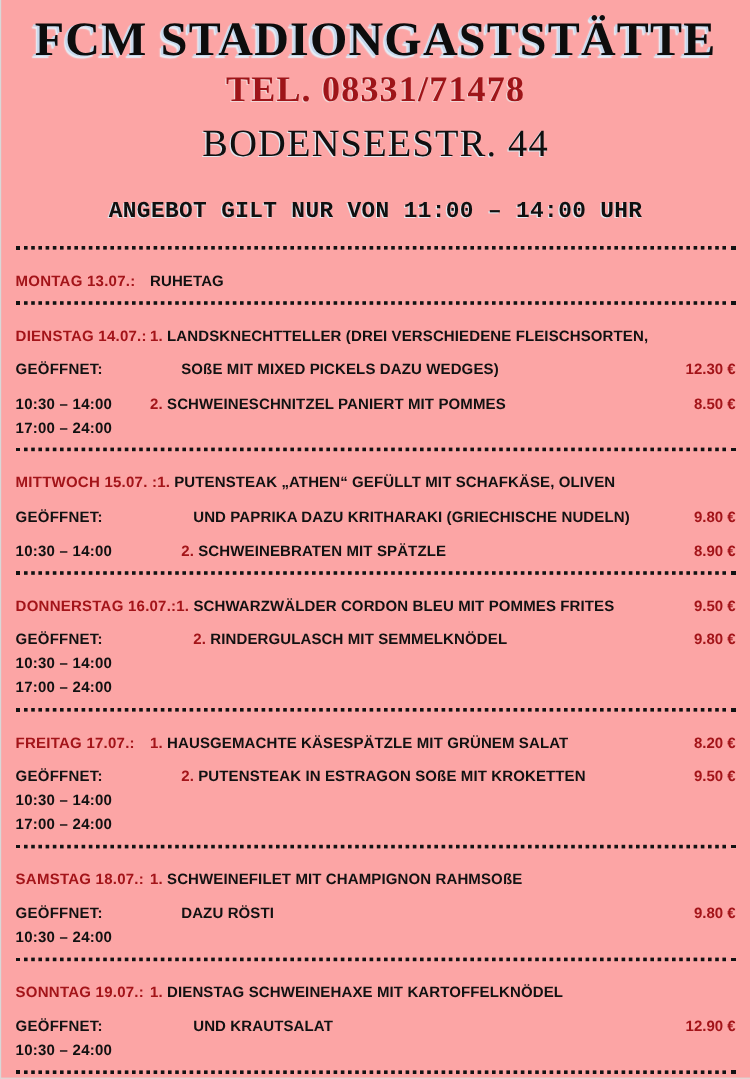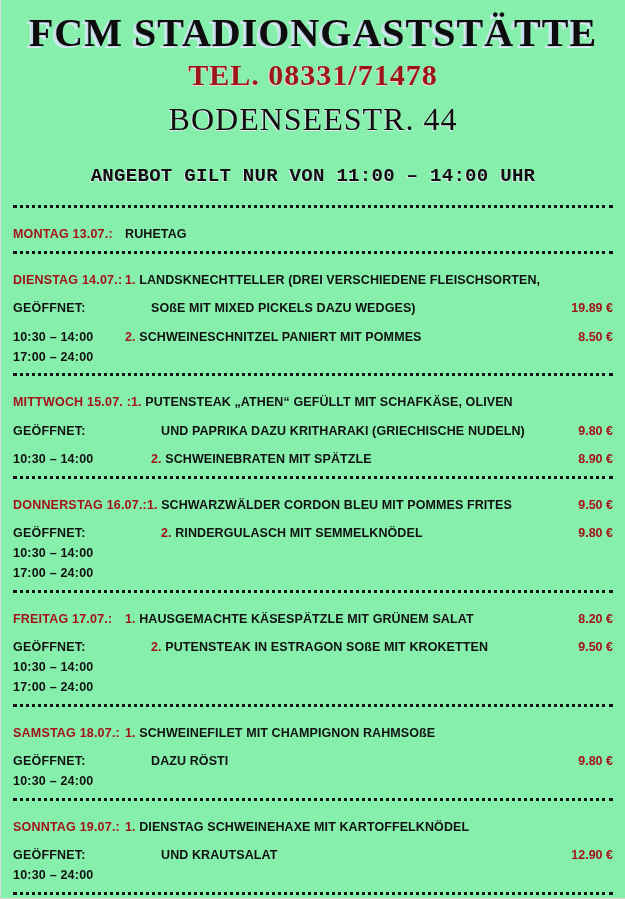--- a/index.html
+++ b/index.html
@@ -13,21 +13,21 @@
     font-family: "Liberation Serif", serif;
     overflow: hidden;
     position: relative;
   }
 
   .page {
     position: relative;
     width: 625px;
     height: 899px;
     box-sizing: border-box;
-    background: #86efac;
+    background: #fca5a5;
     border-left: 1px solid #d8d8d8;
     border-bottom: 1px solid #d8d8d8;
   }
 
   
   .header {
     padding-top: 12px;
     text-align: center;
   }
 
@@ -173,21 +173,21 @@
       <div class="sep"></div>
       <div class="day-block">
         <div class="row">
           <div class="col-day red">DIENSTAG 14.07.:</div>
           <div class="col-dish"><span class="num">1. </span><span>LANDSKNECHTTELLER (DREI VERSCHIEDENE FLEISCHSORTEN,</span></div>
           <div class="col-price"></div>
         </div>
         <div class="row">
           <div class="col-day dark">GEÖFFNET:</div>
           <div class="col-dish indent"><span>SOßE MIT MIXED PICKELS DAZU WEDGES)</span></div>
-          <div class="col-price">19.89 €</div>
+          <div class="col-price">12.30 €</div>
         </div>
         <div class="row">
           <div class="col-day dark">10:30 – 14:00</div>
           <div class="col-dish"><span class="num">2. </span><span>SCHWEINESCHNITZEL PANIERT MIT POMMES</span></div>
           <div class="col-price">8.50 €</div>
         </div>
         <div class="row">
           <div class="col-day dark">17:00 – 24:00</div>
           <div class="col-dish"><span></span></div>
           <div class="col-price"></div>

